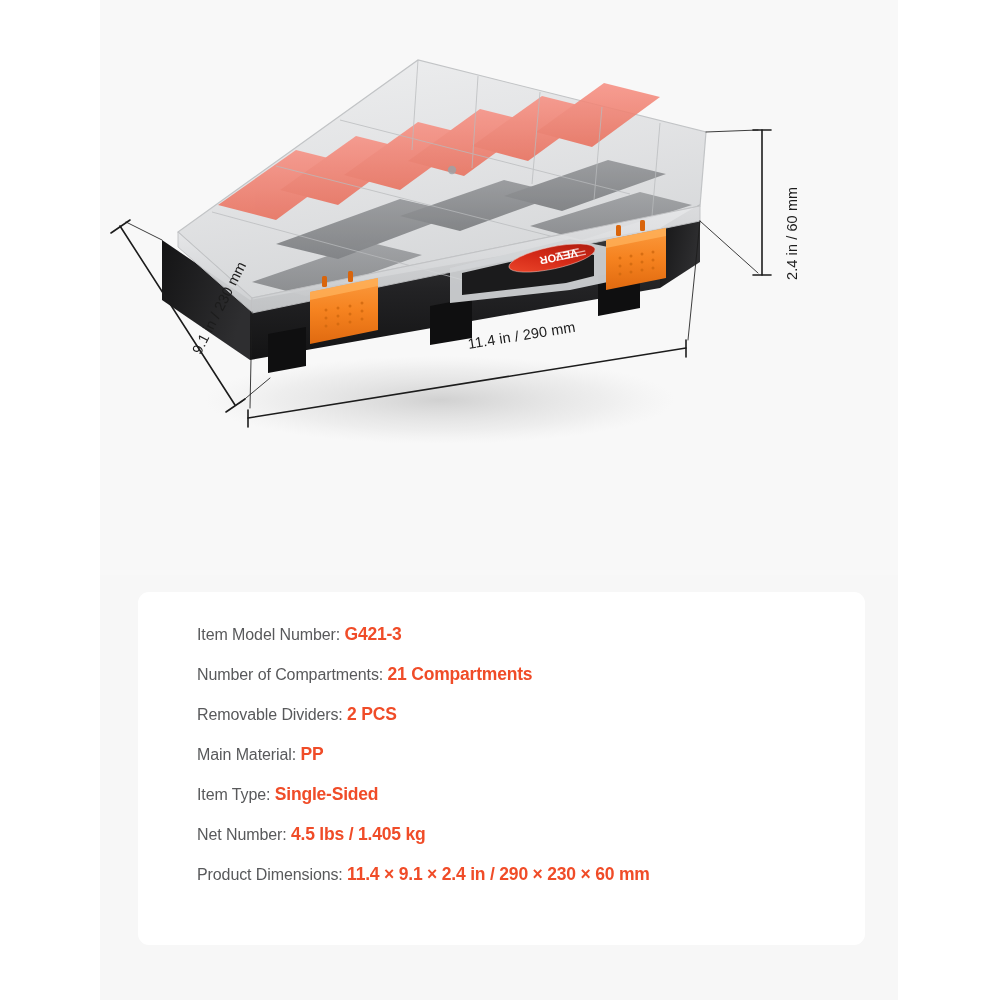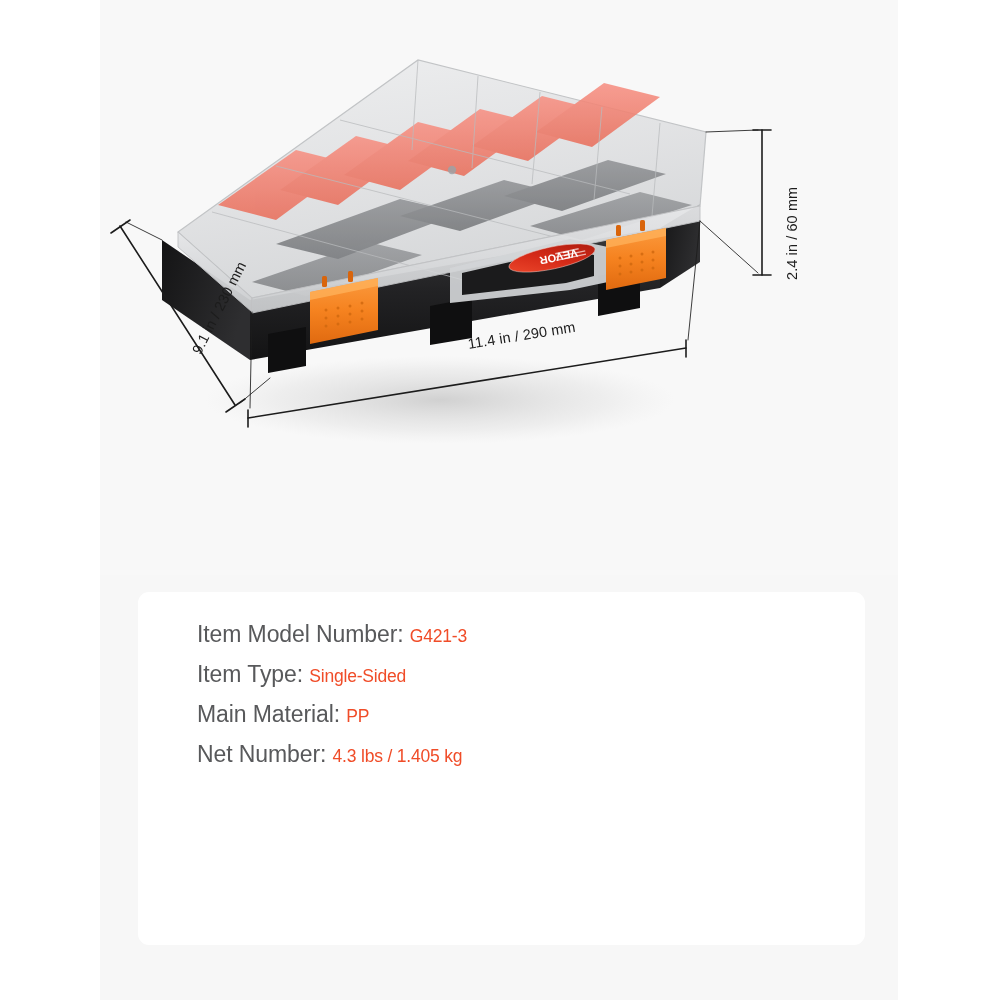--- a/index.html
+++ b/index.html
@@ -101,30 +101,30 @@
     right: 24px;
   }
 
   .spec-row {
     height: 40px;
     line-height: 40px;
     white-space: nowrap;
   }
 
   .spec-label {
-    font-size: 23px;
+    font-size: 16px;
     color: #58595b;
     font-weight: 400;
     letter-spacing: -0.1px;
   }
 
   .spec-value {
     font-size: 17.5px;
     color: #f04c28;
-    font-weight: 400;
+    font-weight: 700;
     letter-spacing: -0.2px;
   }
 </style>
 </head>
 <body>
 
 <div class="page">
 
   <div class="panel"></div>
 
@@ -318,34 +318,46 @@
 
   <div class="spec-card">
     <div class="spec-list">
 
       <div class="spec-row">
         <span class="spec-label">Item Model Number: </span>
         <span class="spec-value">G421-3</span>
       </div>
 
 
-
+      <div class="spec-row">
+        <span class="spec-label">Number of Compartments: </span>
+        <span class="spec-value">21 Compartments</span>
+      </div>
+
+      <div class="spec-row">
+        <span class="spec-label">Removable Dividers: </span>
+        <span class="spec-value">2 PCS</span>
+      </div>
+
+      <div class="spec-row">
+        <span class="spec-label">Main Material: </span>
+        <span class="spec-value">PP</span>
+      </div>
 
       <div class="spec-row">
         <span class="spec-label">Item Type: </span>
         <span class="spec-value">Single-Sided</span>
       </div>
 
       <div class="spec-row">
-        <span class="spec-label">Main Material: </span>
-        <span class="spec-value">PP</span>
-      </div>
-
-      <div class="spec-row">
         <span class="spec-label">Net Number: </span>
-        <span class="spec-value">4.3 lbs / 1.405 kg</span>
-      </div>
-
+        <span class="spec-value">4.5 lbs / 1.405 kg</span>
+      </div>
+
+      <div class="spec-row">
+        <span class="spec-label">Product Dimensions: </span>
+        <span class="spec-value">11.4 × 9.1 × 2.4 in / 290 × 230 × 60 mm</span>
+      </div>
 
     </div>
   </div>
 
 </div>
 
 </body></html>

